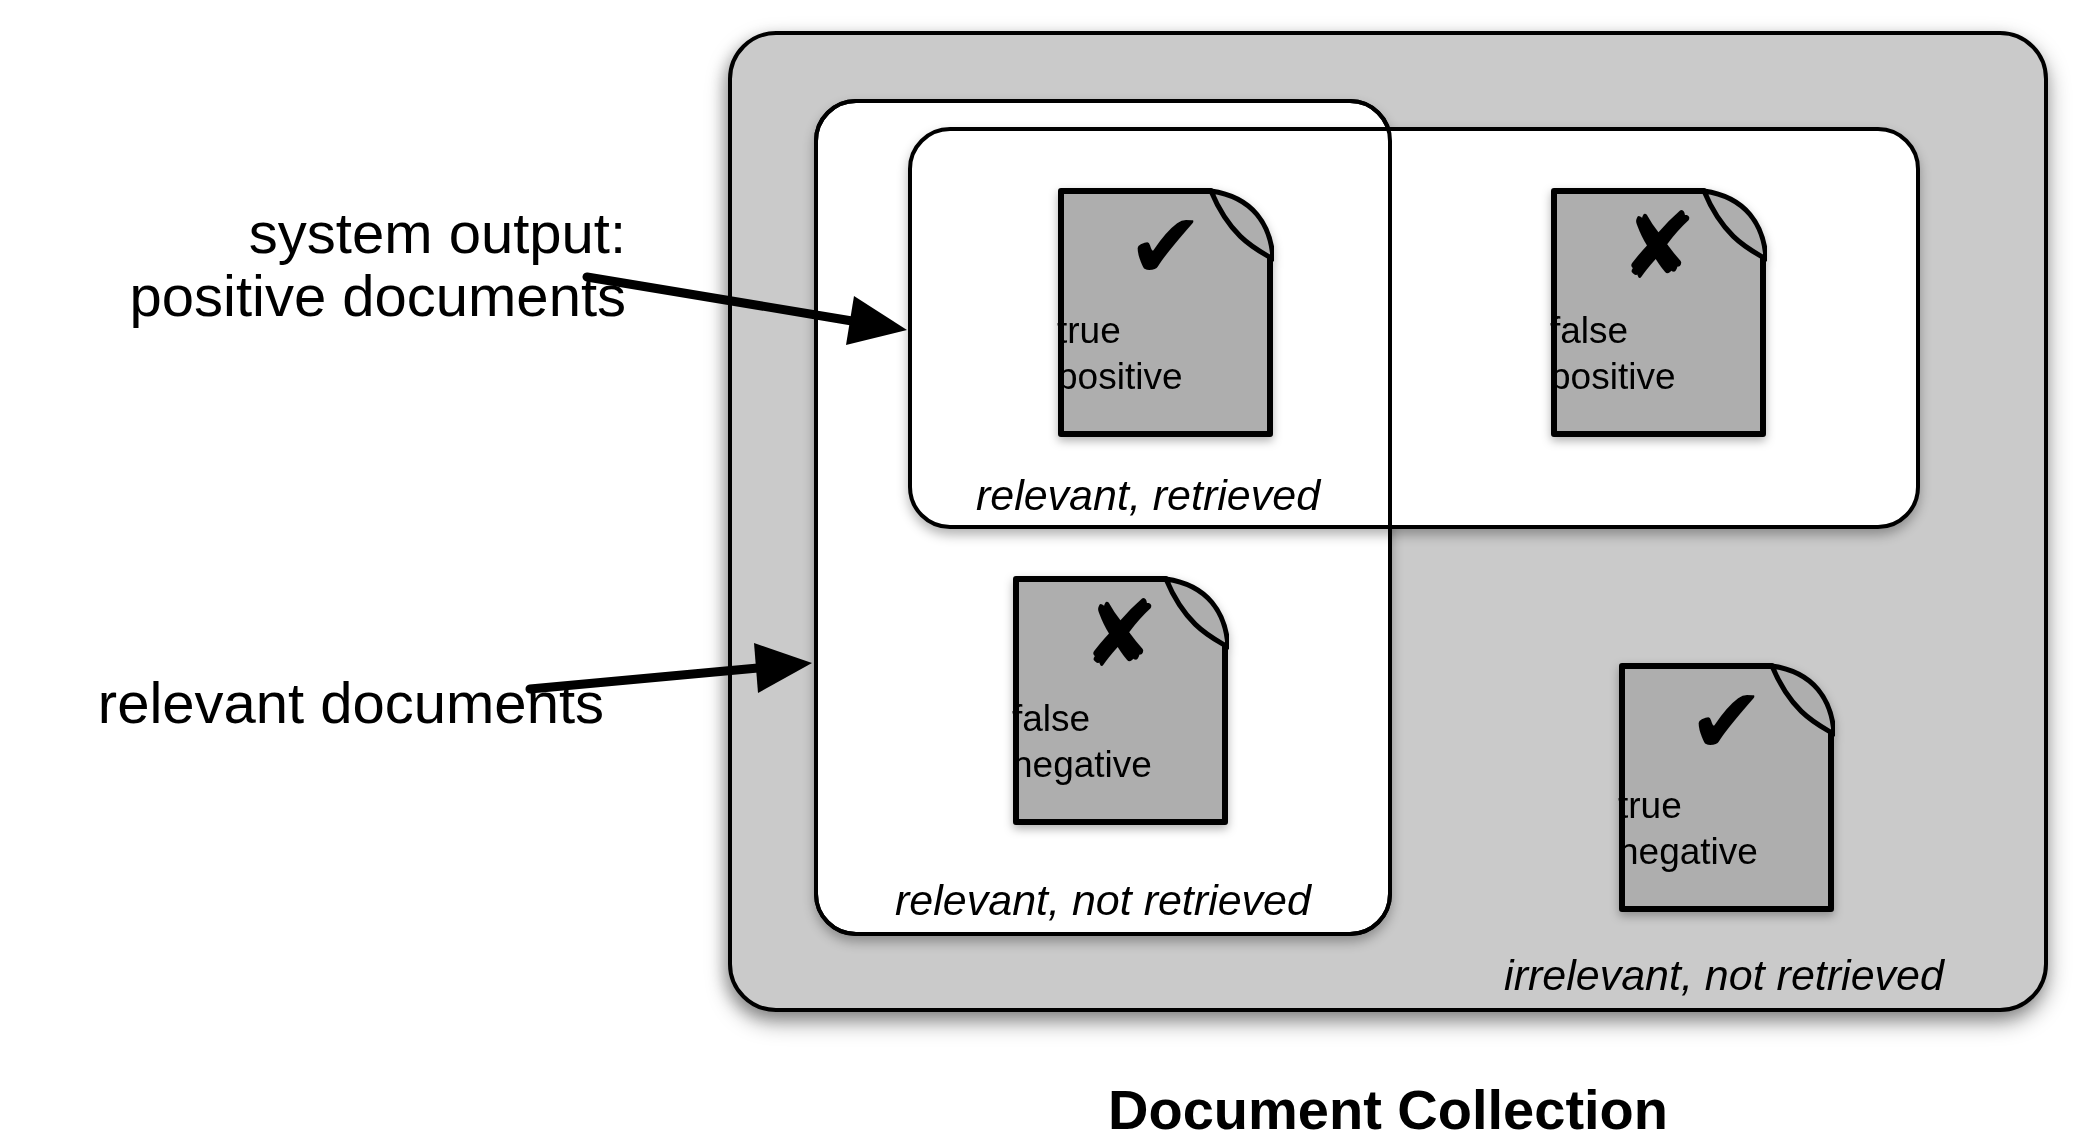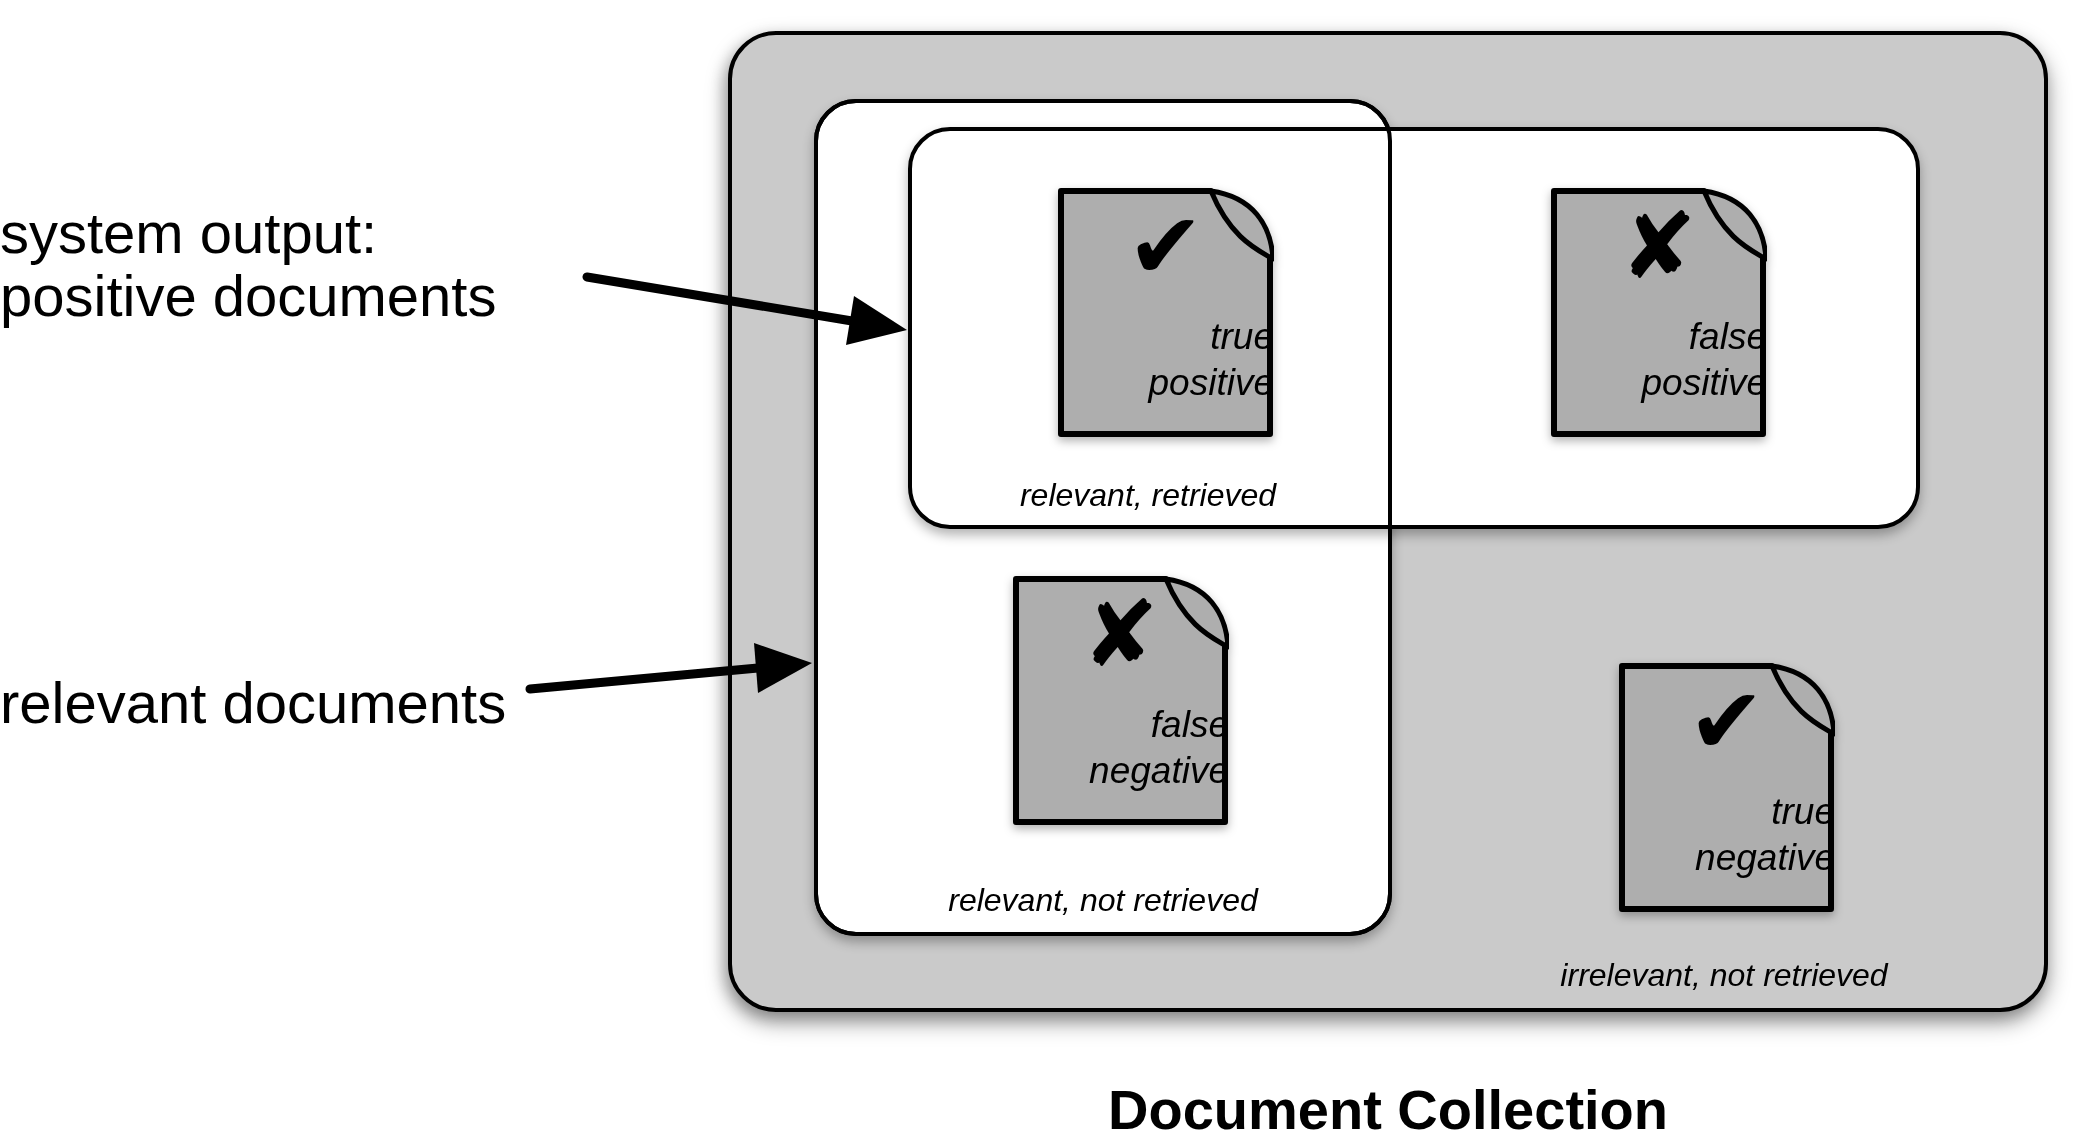--- a/index.html
+++ b/index.html
@@ -35,41 +35,41 @@
     box-shadow:0 6px 12px rgba(0,0,0,.30);
   }
   .region-relevant-outline{ 
     position:absolute;left:814px;top:99px;width:578px;height:837px;
     box-sizing:border-box;border:4px solid var(--outline);border-radius:42px;
     background:transparent;z-index:3;pointer-events:none;
   }
 
   
   .qlabel{
-    position:absolute;z-index:4;font-style:italic;font-size:32px;line-height:50px;
+    position:absolute;z-index:4;font-style:italic;font-size:43px;line-height:50px;
     text-align:center;white-space:nowrap;
   }
 
   
   .doc{position:absolute;width:217px;height:251px;z-index:4;}
   .doc svg{position:absolute;left:0;top:0;filter:drop-shadow(0 4px 5px rgba(0,0,0,.30));}
   .doc .mark{
     position:absolute;left:0;top:6px;width:100%;height:108px;
     display:flex;align-items:center;justify-content:center;
     font-family:"DejaVu Sans","Liberation Sans",sans-serif;
     font-size:92px;font-weight:bold;line-height:1;
   }
   .doc .doc-label{
-    position:absolute;left:0;top:127px;width:100%;
-    text-align:right;font-size:37px;line-height:46px;font-style:italic;
+    position:absolute;left:0;top:121px;width:100%;
+    text-align:left;font-size:37px;line-height:46px;
   }
 
   
   .annotation{
-    position:absolute;text-align:left;font-size:58px;line-height:63px;white-space:nowrap;
+    position:absolute;text-align:right;font-size:58px;line-height:63px;white-space:nowrap;margin-left:32px;
   }
   #annotation-system-output{left:0;top:201px;width:594px;}
   #annotation-information-need{left:0;top:671px;width:572px;}
 
   
   #arrows{position:absolute;left:0;top:0;z-index:5;pointer-events:none;}
 
   
   .title{
     position:absolute;left:728px;top:1050px;width:1320px;text-align:center;

